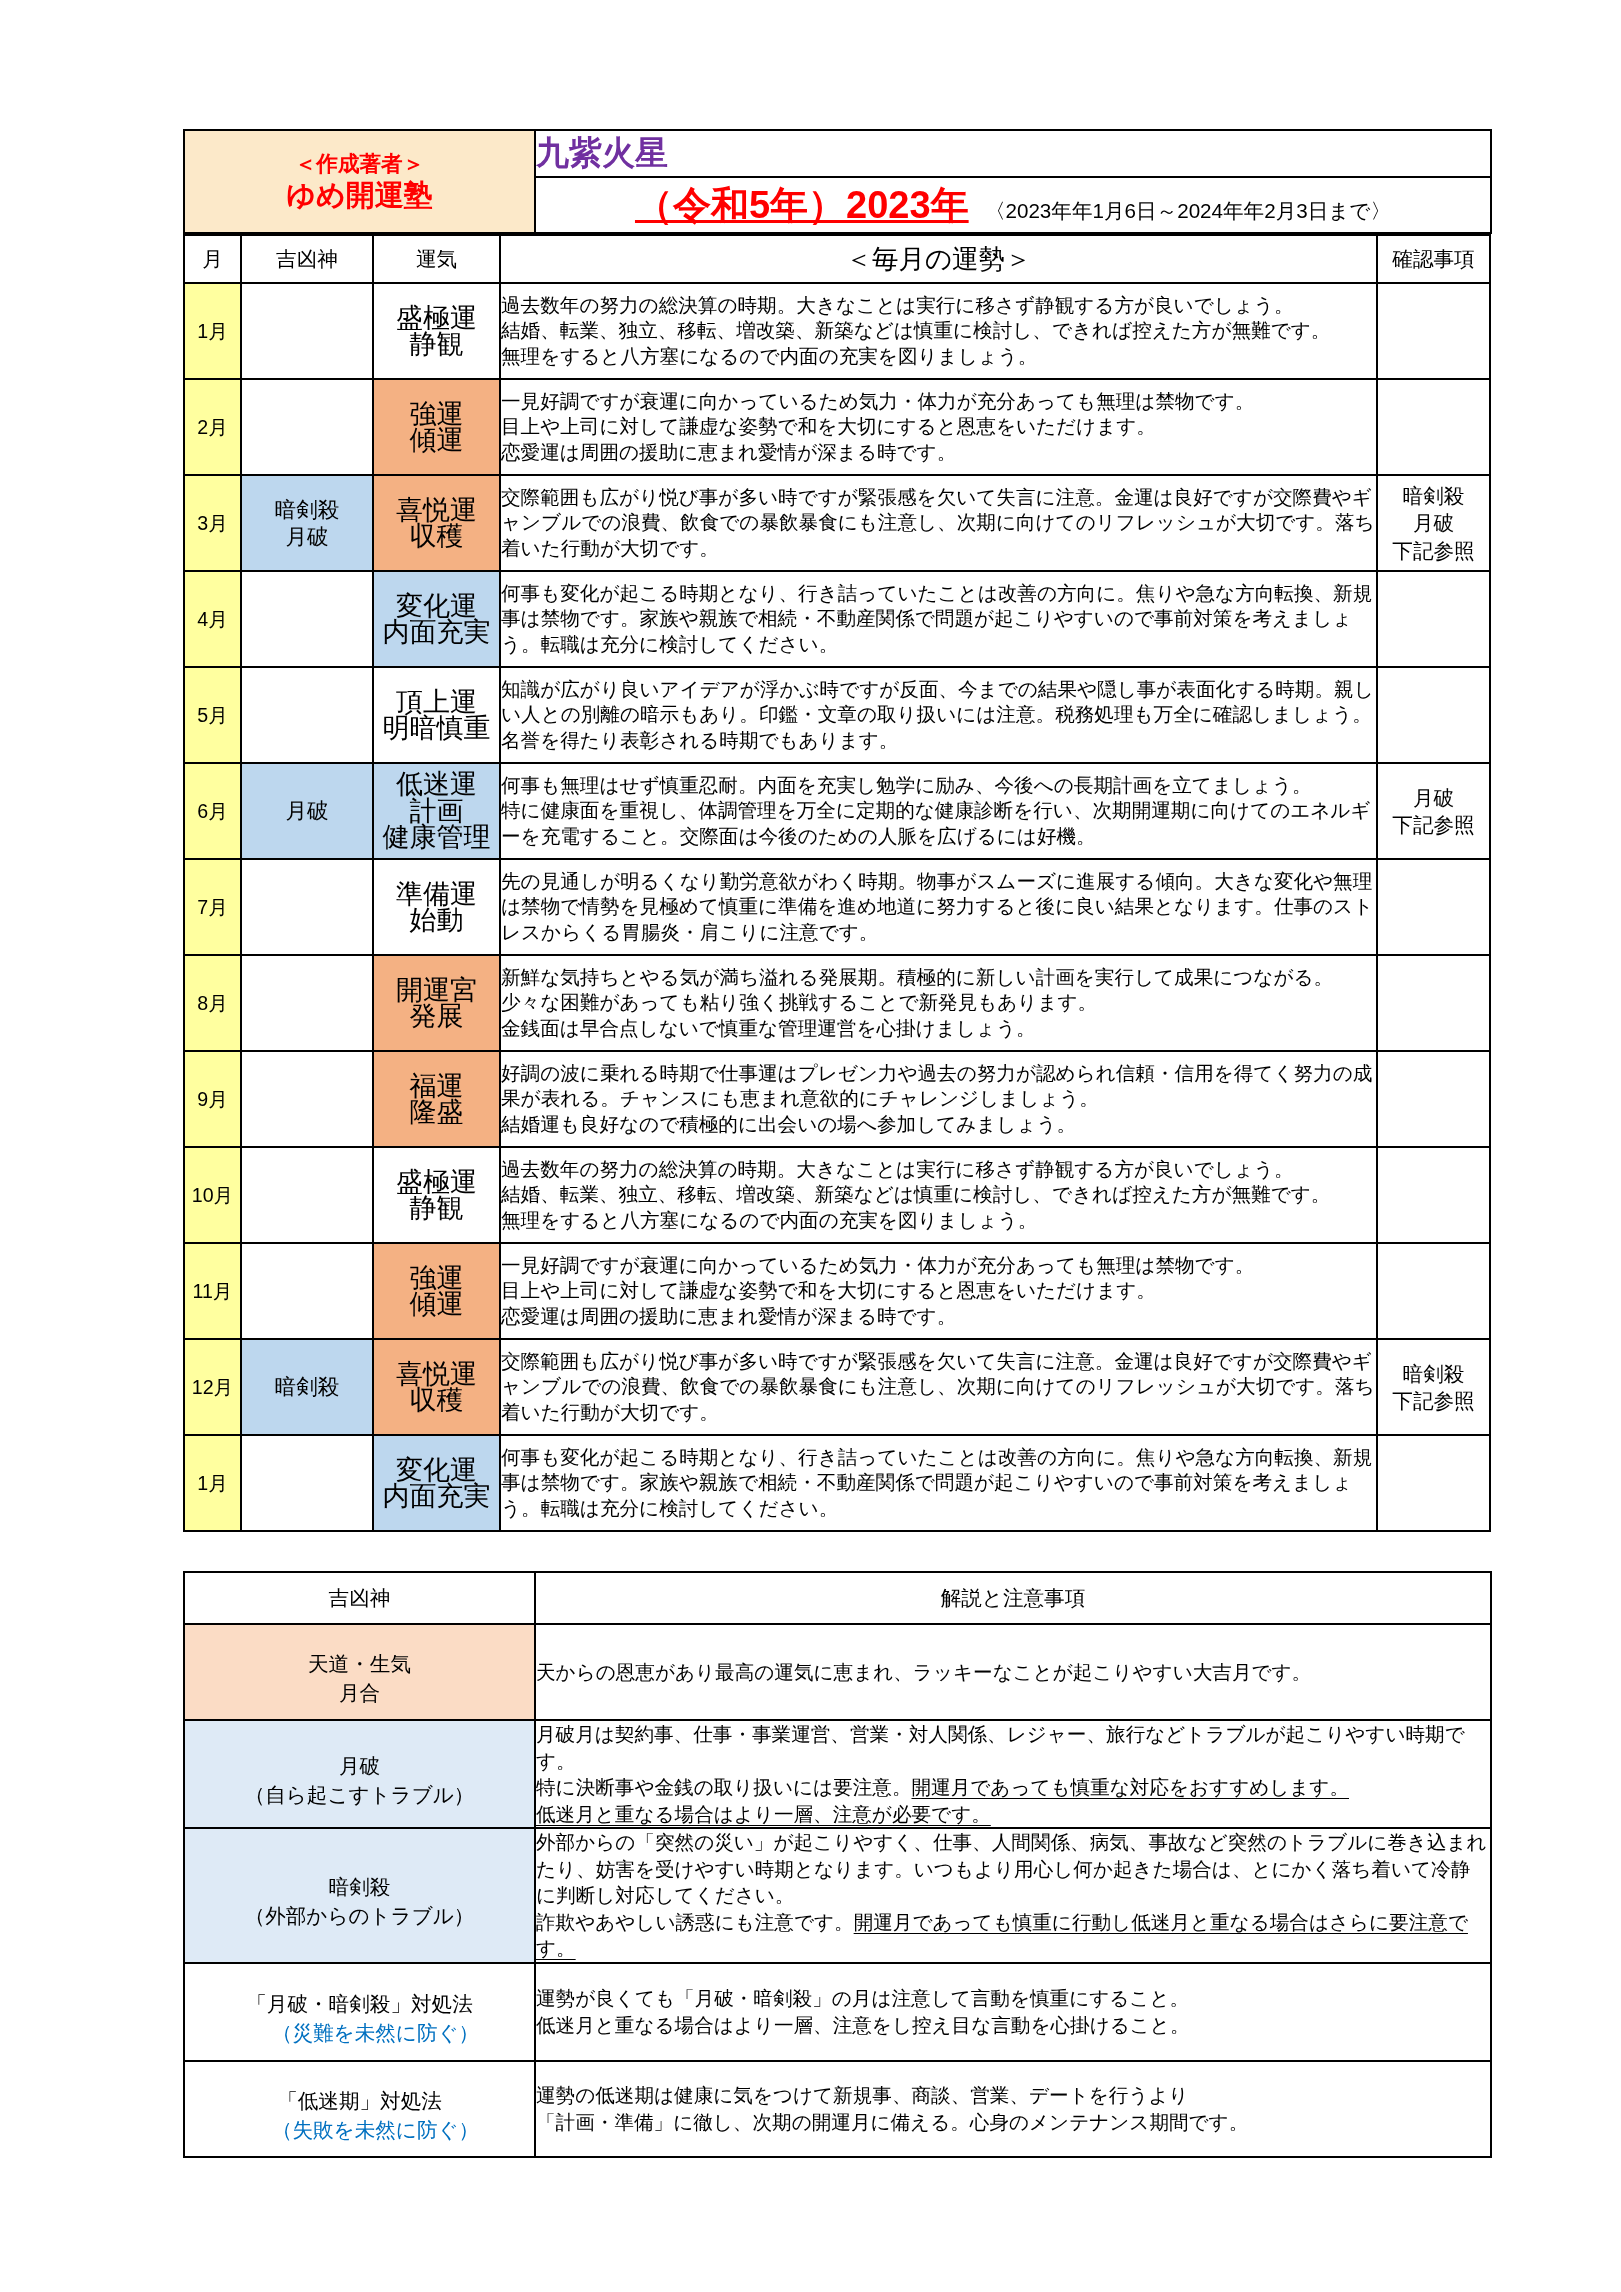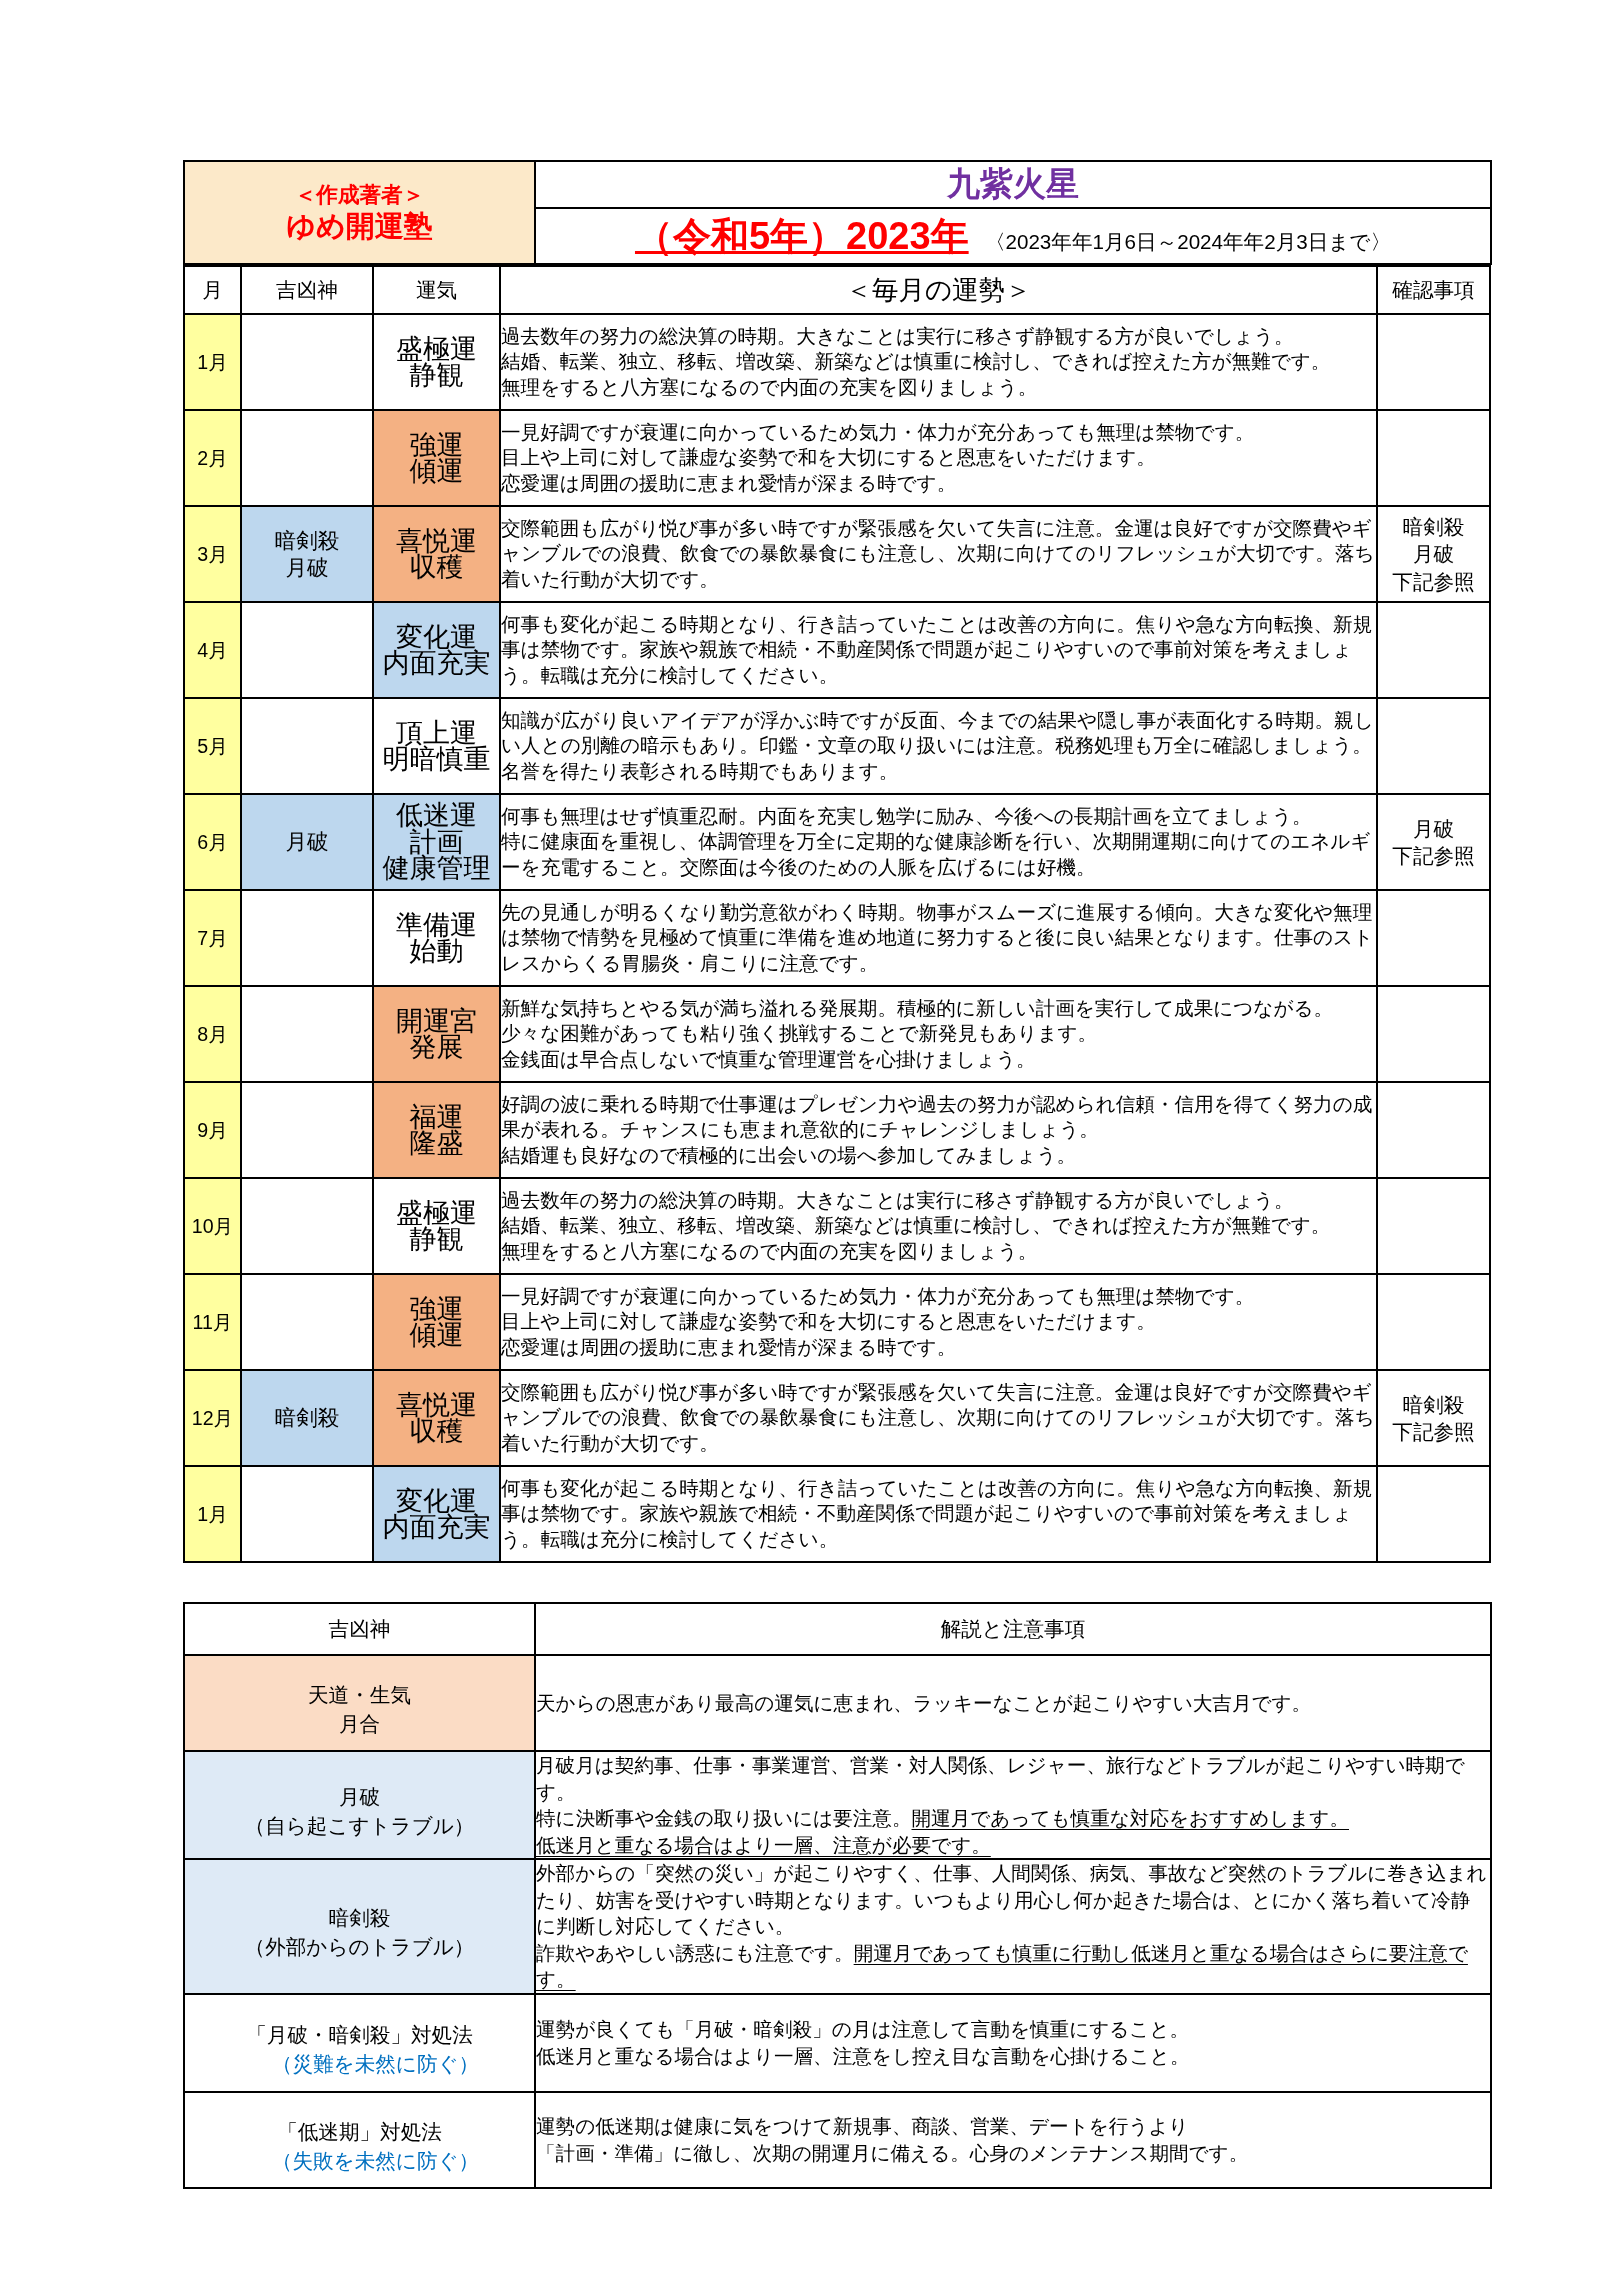--- a/index.html
+++ b/index.html
@@ -1,28 +1,28 @@
 <!DOCTYPE html>
 <html style="--red: #FF0000; --purple: #7030A0; --blueText: #0070C0; --yellow: #FFFF9F; --blue: #BDD7EE; --orange: #F4B183; --cream: #FCE9C9; --peach: #FBDCC5; --lightBlue: #DEEAF6; --border: #000000;"><head>
 <meta charset="utf-8">
 <style>
   html,body { margin:0; padding:0; background:#ffffff; }
   body { width:1621px; height:2293px; font-family:"Liberation Sans", sans-serif; color:#000; }
   .canvas { position:relative; width:1621px; height:2293px; background:#fff; overflow:hidden; }
-  .sheet { position:absolute; left:183px; top:160px; width:1307px; }
+  .sheet { position:absolute; left:183px; top:129px; width:1307px; }
 
   table { border-collapse:collapse; table-layout:fixed; width:1307px; }
   .tbl { border:2.9px solid var(--border,#000); }
   .tbl td, .tbl th { border:2px solid var(--border,#000); padding:0; overflow:hidden; vertical-align:middle; }
 
   
   .creator { background:var(--cream,#FCE9C9); text-align:center; }
   .creator-label { color:var(--red,#f00); font-size:21.6px; font-weight:bold; line-height:25.5px; }
   .creator-name  { color:var(--red,#f00); font-size:29px; font-weight:bold; line-height:33px; margin-top:2.9px; }
-  .star-cell { font-size:33px; font-weight:bold; color:var(--purple,#7030A0); text-align:center; padding-right:314px;border-radius:23px; }
+  .star-cell { font-size:33px; font-weight:bold; color:var(--purple,#7030A0); padding-right:314px; }
   .date-cell { text-align:center; padding-right:176px; white-space:nowrap; }
   .date-red  { color:var(--red,#f00); font-size:38px; font-weight:bold;text-decoration:underline; }
   .date-range{ font-size:20.6px; margin-left:11.8px; }
 
   
   .main-tbl th { font-weight:normal; background:#fff; }
   .h-small { font-size:20.6px; }
   .h-unsei { font-size:26.5px; }
   .mo   { background:var(--yellow,#FFFF9F); text-align:center; font-size:19.6px; }
   .gods { text-align:center; font-size:21.6px; line-height:27.4px; white-space:pre-line; }

